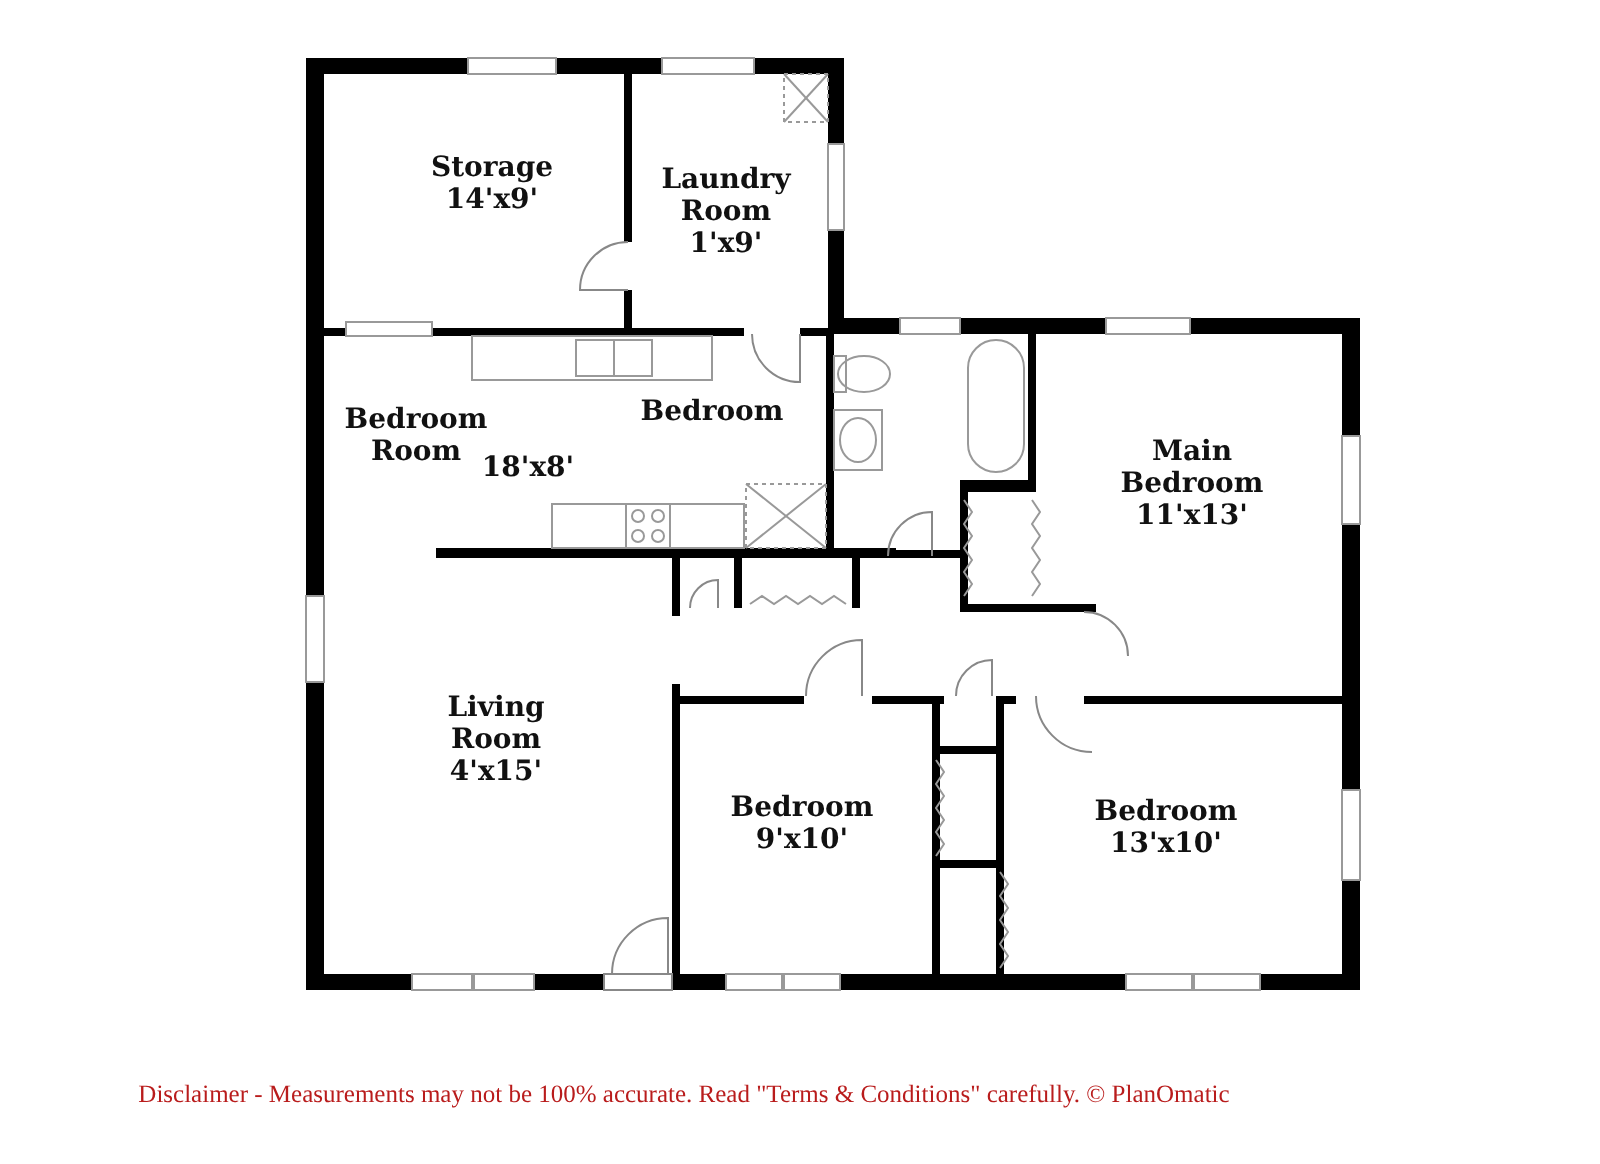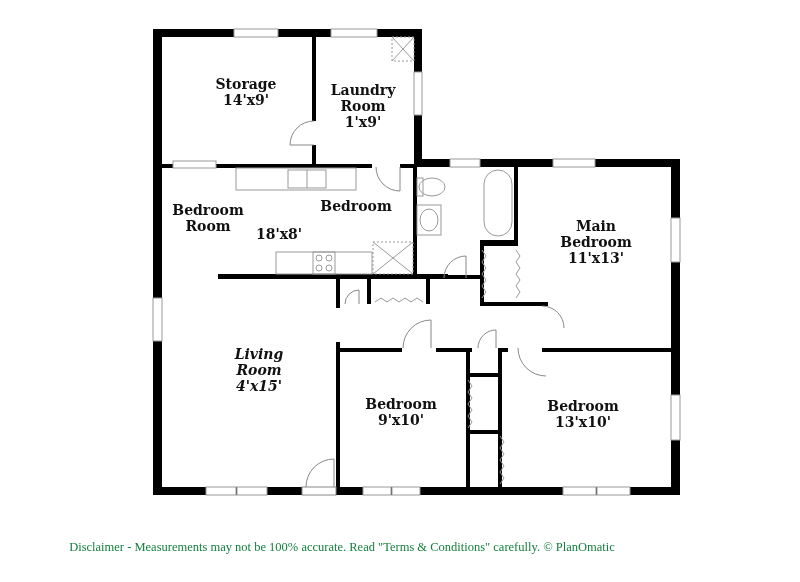--- a/index.html
+++ b/index.html
@@ -1,19 +1,19 @@
 <!DOCTYPE html>
 <html><head>
 <meta charset="utf-8">
 <style>
   html, body { margin:0; padding:0; background:#ffffff; }
   body { width:800px; height:582px; position:relative; overflow:hidden; font-family:"DejaVu Serif","Liberation Serif",serif; }
   #plan { position:absolute; left:0; top:0; }
   .room-label { position:absolute; text-align:center; font-family:"DejaVu Serif","Liberation Serif",serif; font-weight:bold; font-size:14px; line-height:16px; color:#111; white-space:nowrap; transform:translateX(-50%); }
-  .disclaimer { position:absolute; left:0; width:684px; top:540px; text-align:center; font-family:"Liberation Serif","DejaVu Serif",serif; font-size:12.5px; color:#15803d; }
+  .disclaimer { position:absolute; left:0; width:684px; top:540px; text-align:center; font-family:"Liberation Serif","DejaVu Serif",serif; font-size:12.5px; color:#b91c1c; }
 </style>
 </head>
 <body>
 
 <svg id="plan" width="800" height="582" viewBox="0 0 800 582" xmlns="http://www.w3.org/2000/svg">
   <g fill="#000">
 
     <rect x="153" y="29" width="269" height="8"></rect>
     <rect x="153" y="29" width="9" height="466"></rect>
     <rect x="414" y="29" width="8" height="138"></rect>
@@ -123,29 +123,29 @@
   <div>Room</div>
   <div>1'x9'</div>
 </div>
 <div class="room-label" style="left:208px; top:202px;">
   <div>Bedroom</div>
   <div>Room</div>
 </div>
 <div class="room-label" style="left:356px; top:198px;">
   <div>Bedroom</div>
 </div>
-<div class="room-label" style="left:279px; top:226px;">
+<div class="room-label" style="left:264px; top:226px;">
   <div>18'x8'</div>
 </div>
 <div class="room-label" style="left:596px; top:218px;">
   <div>Main</div>
   <div>Bedroom</div>
   <div>11'x13'</div>
 </div>
-<div class="room-label" style="left:259px; top:346px;font-style:italic;">
+<div class="room-label" style="left:248px; top:346px;">
   <div>Living</div>
   <div>Room</div>
   <div>4'x15'</div>
 </div>
 <div class="room-label" style="left:401px; top:396px;">
   <div>Bedroom</div>
   <div>9'x10'</div>
 </div>
 <div class="room-label" style="left:583px; top:398px;">
   <div>Bedroom</div>

